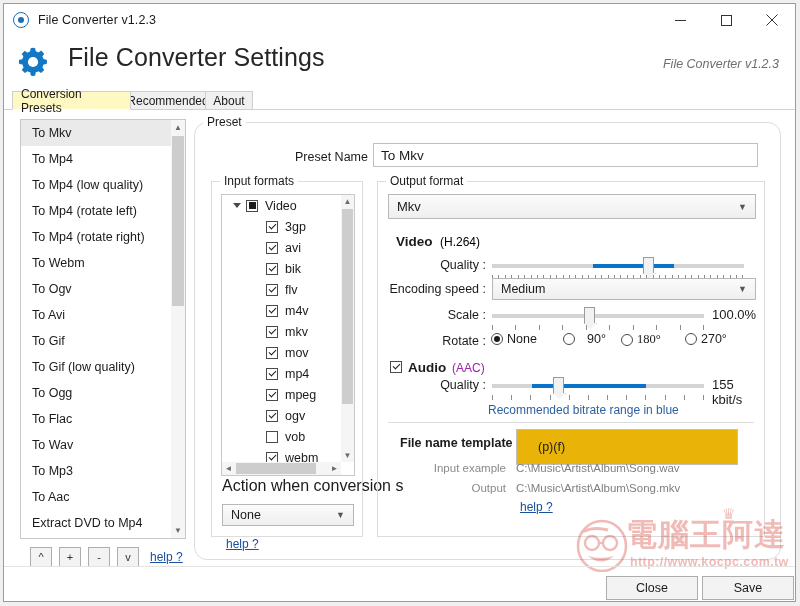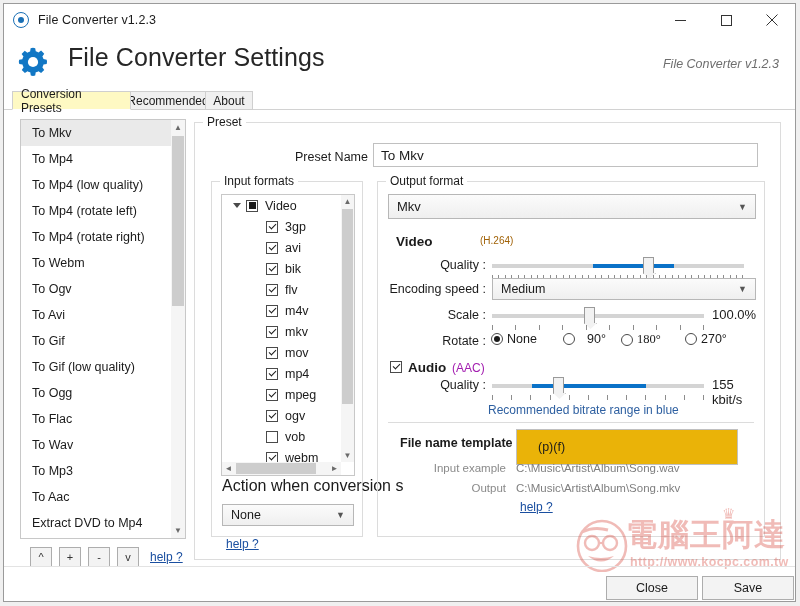--- a/index.html
+++ b/index.html
@@ -80,21 +80,21 @@
     display:flex;align-items:center;justify-content:center;
     font-size:11px;color:#333;box-sizing:border-box;
   }
   .helplink{color:#1a4fa0;text-decoration:underline;font-size:12px;margin-left:4px;}
   
   .grp{position:absolute;border:1px solid #dcdcdc;box-sizing:border-box;}
   .grp > .lg{
     position:absolute;top:-8px;left:8px;background:#fff;padding:0 4px;
     font-size:12px;color:#1b1b1b;
   }
-  #preset-group{left:190px;top:12px;width:587px;height:438px;}
+  #preset-group{left:190px;top:12px;width:587px;height:438px;border-radius:13px;}
   .presetname-label{position:absolute;left:100px;top:27px;font-size:12.5px;}
   .presetname-input{
     position:absolute;left:178px;top:20px;width:385px;height:24px;
     border:1px solid #c0c0c0;background:#fff;box-sizing:border-box;
     display:flex;align-items:center;padding-left:7px;font-size:13.5px;color:#1b1b1b;
   }
   
   #input-group{left:16px;top:58px;width:152px;height:356px;}
   .tree{
     position:absolute;left:9px;top:12px;width:134px;height:282px;
@@ -128,21 +128,21 @@
     box-sizing:border-box;display:flex;align-items:center;
     padding-left:8px;font-size:12.5px;color:#1b1b1b;position:relative;
   }
   .combo .chev{position:absolute;right:8px;top:50%;transform:translateY(-50%);color:#555;font-size:9px;}
   #action-combo{position:absolute;left:10px;top:322px;width:132px;height:22px;}
   #input-help{position:absolute;left:10px;top:355px;}
   
   #output-group{left:182px;top:58px;width:388px;height:356px;}
   #output-combo{position:absolute;left:10px;top:12px;width:368px;height:25px;font-size:13px;}
   .video-head{position:absolute;left:18px;top:52px;font-size:13.5px;font-weight:bold;color:#1b1b1b;}
-  .video-codec{position:absolute;left:62px;top:53px;font-size:10px;color:#a16207;margin-left:40px;}
+  .video-codec{position:absolute;left:62px;top:53px;font-size:12px;color:#000000;}
   .rlabel{position:absolute;font-size:12.5px;color:#1b1b1b;text-align:right;}
   .slider{position:absolute;height:4px;background:#d4d4d4;border-radius:0;}
   .slider .blue{position:absolute;top:0;height:4px;background:#0a72c8;}
   .knob{
     position:absolute;width:11px;height:17px;background:#f2f2f2;border:1px solid #9a9a9a;
     box-sizing:border-box;
   }
   .knob:after{
     content:"";position:absolute;left:-1px;bottom:-6px;width:11px;height:6px;
     background:#f2f2f2;clip-path:polygon(0 0,100% 0,50% 100%);

